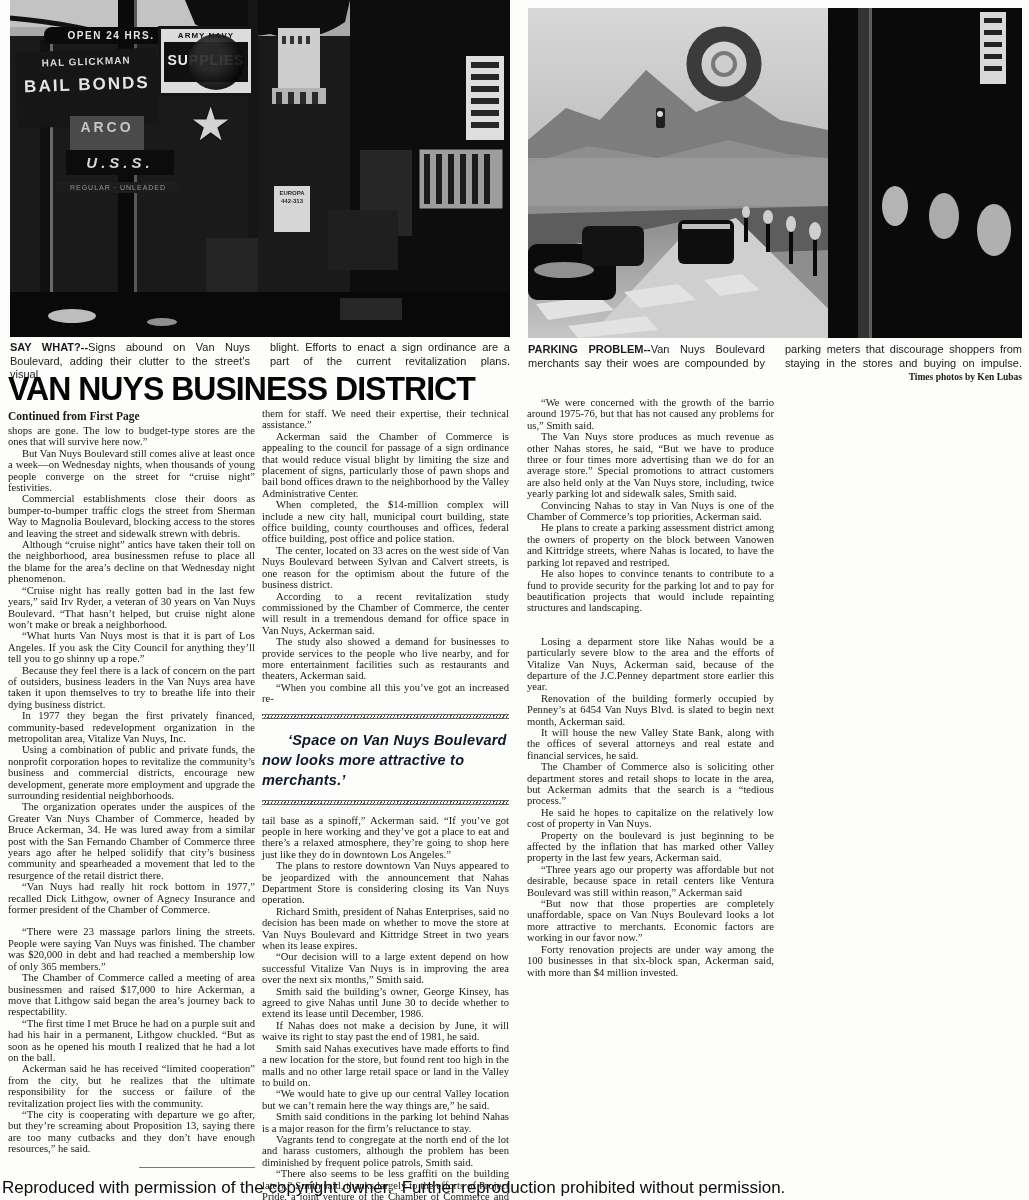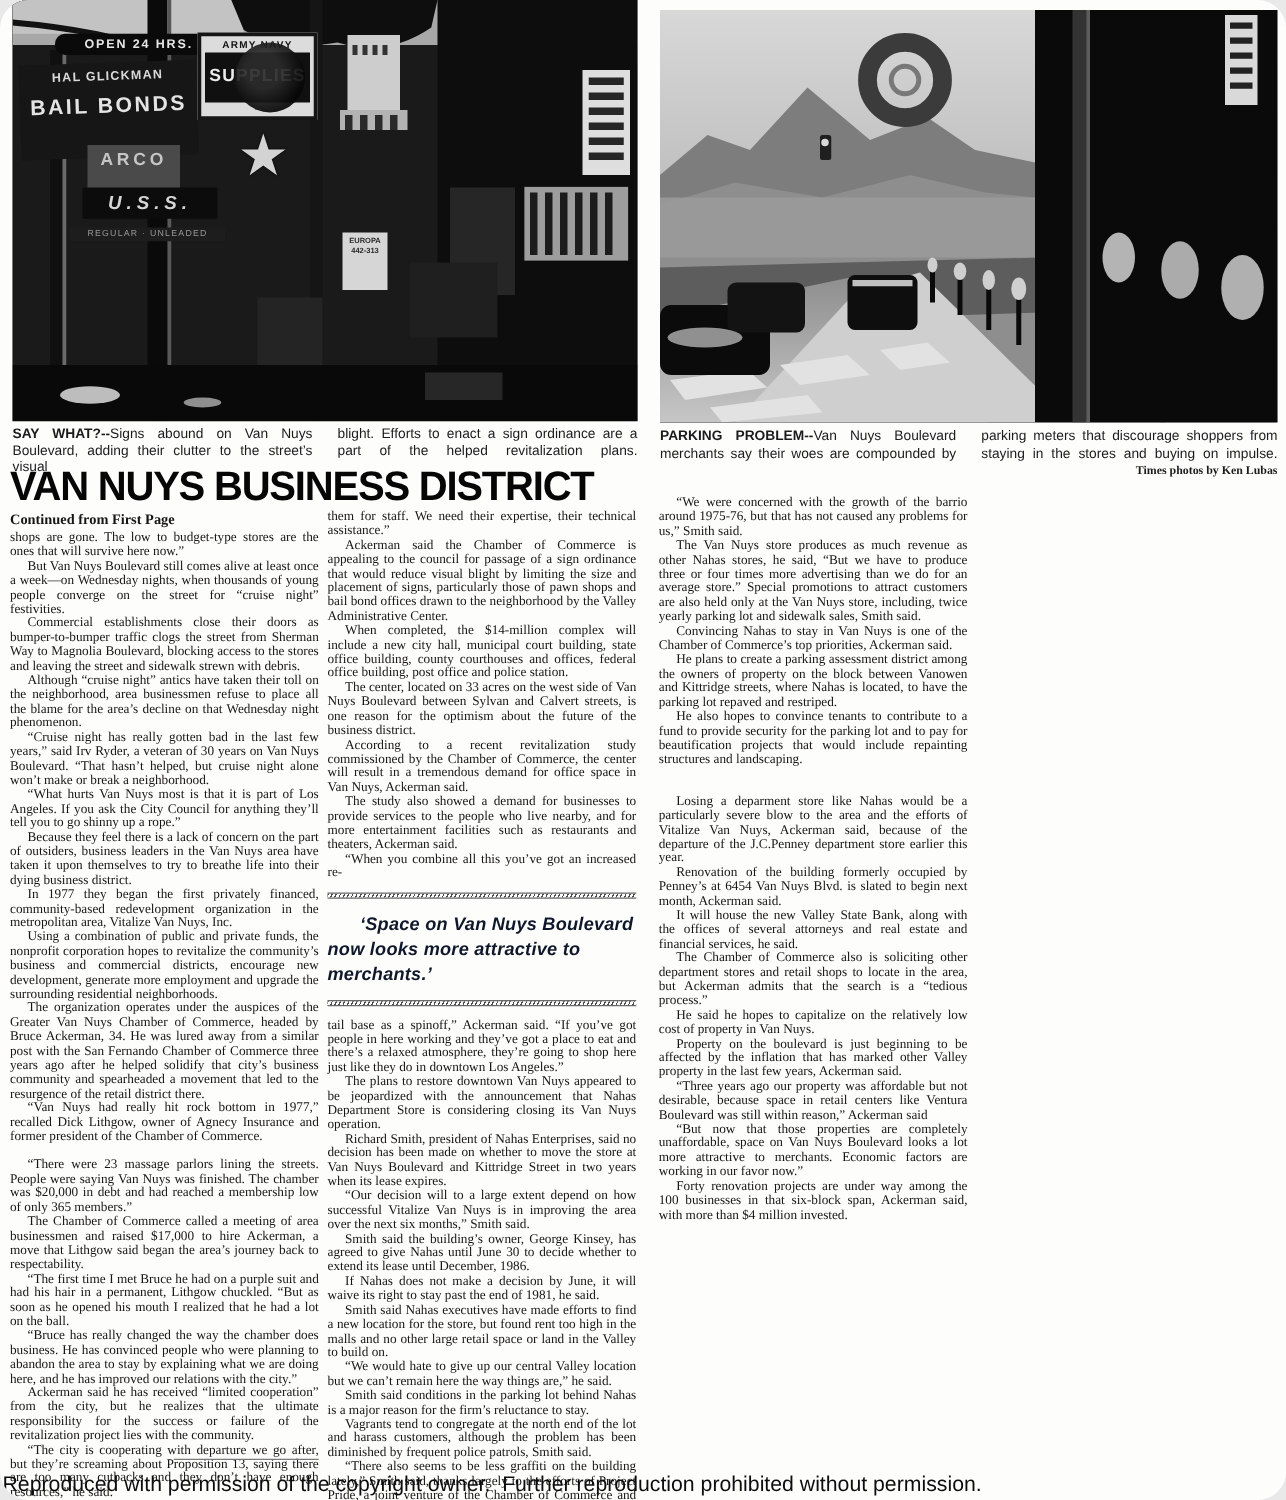--- a/index.html
+++ b/index.html
@@ -1,20 +1,20 @@
 <!DOCTYPE html>
 <html><head>
 <meta charset="utf-8">
 <style>
   * { box-sizing: border-box; }
   html,body { margin:0; padding:0; background:#e9e9e9; }
   .page {
     position:relative; width:1029px; height:1200px; margin:0 auto;
     background:#fdfdfc; overflow:hidden;
-    font-family:"Liberation Serif", serif; color:#171615;border-radius:23px;
+    font-family:"Liberation Serif", serif; color:#171615;
   }
   
   .photo { position:absolute; overflow:hidden; background:#111; }
   #photo-left  { left:10px; top:0;   width:500px; height:337px; }
   #photo-right { left:528px; top:8px; width:494px; height:330px; }
   .photo svg { position:absolute; left:0; top:0; }
   .sign { position:absolute; text-align:center; font-family:"Liberation Sans",sans-serif; overflow:hidden; }
   #sign-open24 { left:34px; top:27px; width:134px; height:17px; background:#0a0a0a; border-radius:8px;
     color:#e6e6e6; font-size:10px; font-weight:bold; line-height:17px; letter-spacing:1.5px; }
   #sign-bail { left:6px; top:50px; width:142px; height:76px; background:#161616; transform:rotate(-2deg);
@@ -208,21 +208,21 @@
       <rect x="456" y="10" width="18" height="5" fill="#222"></rect>
         <rect x="456" y="22" width="18" height="5" fill="#222"></rect>
       <rect x="456" y="34" width="18" height="5" fill="#222"></rect>
         <rect x="456" y="46" width="18" height="5" fill="#222"></rect>
       <rect x="456" y="58" width="18" height="5" fill="#222"></rect>
     </svg>
   </div>
 
   <div class="caption" id="caption-left">
     <p class="cap-col"><span class="cap-lead">SAY WHAT?--</span><span>Signs abound on Van Nuys Boulevard, adding their clutter to the street’s visual</span></p>
-    <p class="cap-col">blight. Efforts to enact a sign ordinance are a part of the helped revitalization plans.</p>
+    <p class="cap-col">blight. Efforts to enact a sign ordinance are a part of the current revitalization plans.</p>
   </div>
   <div class="caption" id="caption-right">
     <p class="cap-col"><span class="cap-lead">PARKING PROBLEM--</span><span>Van Nuys Boulevard merchants say their woes are compounded by</span></p>
     <div class="cap-wrap">
       <p class="cap-col">parking meters that discourage shoppers from staying in the stores and buying on impulse.</p>
       <p class="credit">Times photos by Ken Lubas</p>
     </div>
   </div>
 
   <h1 class="headline">VAN NUYS BUSINESS DISTRICT</h1>
@@ -239,21 +239,20 @@
         <p>Because they feel there is a lack of concern on the part of outsiders, business leaders in the Van Nuys area have taken it upon themselves to try to breathe life into their dying business district.</p>
         <p>In 1977 they began the first privately financed, community-based redevelopment organization in the metropolitan area, Vitalize Van Nuys, Inc.</p>
         <p>Using a combination of public and private funds, the nonprofit corporation hopes to revitalize the community’s business and commercial districts, encourage new development, generate more employment and upgrade the surrounding residential neighborhoods.</p>
         <p>The organization operates under the auspices of the Greater Van Nuys Chamber of Commerce, headed by Bruce Ackerman, 34. He was lured away from a similar post with the San Fernando Chamber of Commerce three years ago after he helped solidify that city’s business community and spearheaded a movement that led to the resurgence of the retail district there.</p>
         <p>“Van Nuys had really hit rock bottom in 1977,” recalled Dick Lithgow, owner of Agnecy Insurance and former president of the Chamber of Commerce.</p>
       </div>
     <div class="gap-sm">
         <p>“There were 23 massage parlors lining the streets. People were saying Van Nuys was finished. The chamber was $20,000 in debt and had reached a membership low of only 365 members.”</p>
         <p>The Chamber of Commerce called a meeting of area businessmen and raised $17,000 to hire Ackerman, a move that Lithgow said began the area’s journey back to respectability.</p>
         <p>“The first time I met Bruce he had on a purple suit and had his hair in a permanent, Lithgow chuckled. “But as soon as he opened his mouth I realized that he had a lot on the ball.</p>
-        <p>“Bruce has really changed the way the chamber does business. He has convinced people who were planning to abandon the area to stay by explaining what we are doing here, and he has improved our relations with the city.”</p>
         <p>Ackerman said he has received “limited cooperation” from the city, but he realizes that the ultimate responsibility for the success or failure of the revitalization project lies with the community.</p>
         <p>“The city is cooperating with departure we go after, but they’re screaming about Proposition 13, saying there are too many cutbacks and they don’t have enough resources,” he said.</p>
       </div>
   </div>
 
   <div class="col" id="col2">
     <div class="cont">
         <p>them for staff. We need their expertise, their technical assistance.”</p>
         <p>Ackerman said the Chamber of Commerce is appealing to the council for passage of a sign ordinance that would reduce visual blight by limiting the size and placement of signs, particularly those of pawn shops and bail bond offices drawn to the neighborhood by the Valley Administrative Center.</p>
         <p>When completed, the $14-million complex will include a new city hall, municipal court building, state office building, county courthouses and offices, federal office building, post office and police station.</p>

